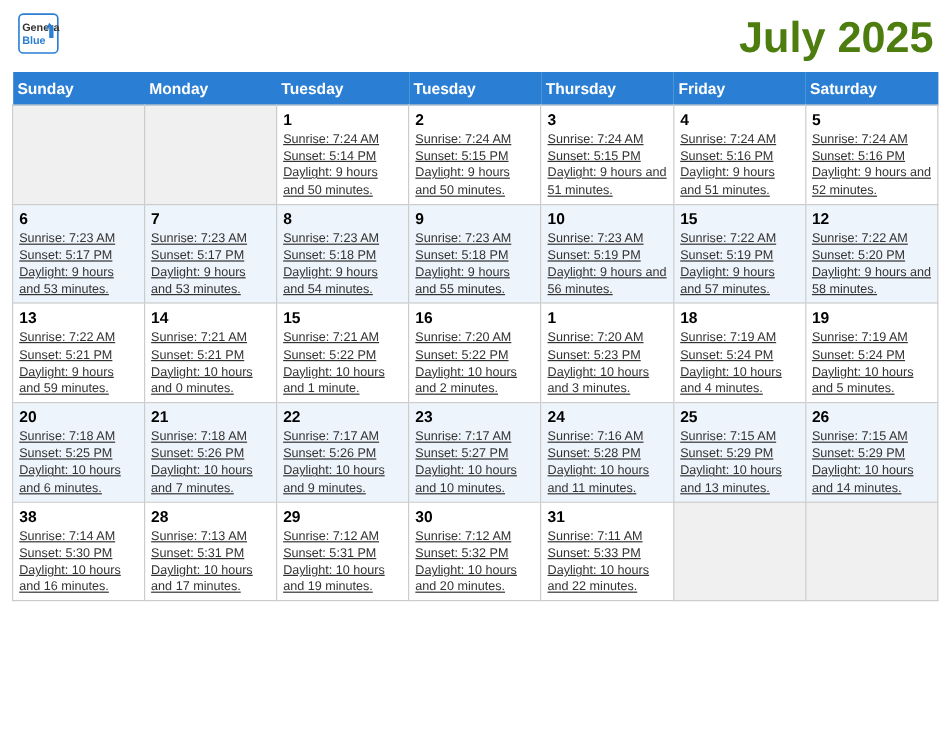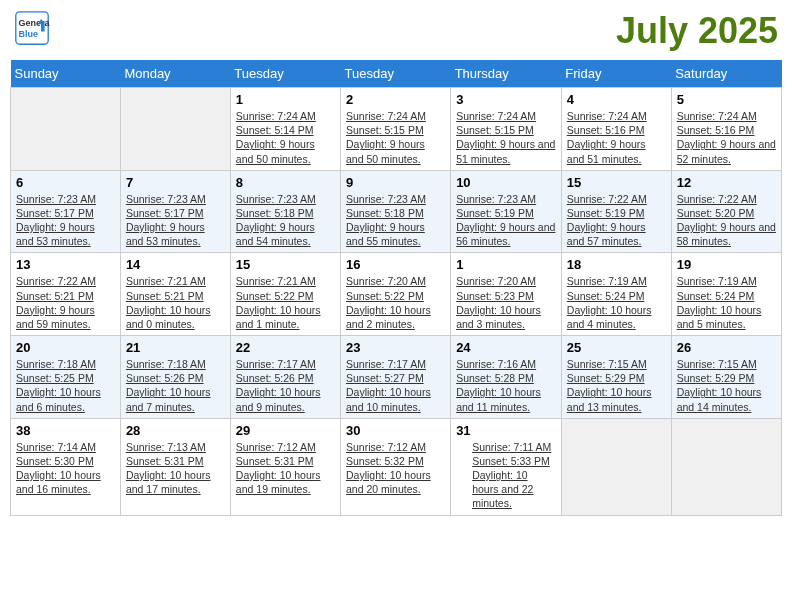--- a/index.html
+++ b/index.html
@@ -42,21 +42,21 @@
       width: 100%;
       border-collapse: collapse;
       font-size: 11px;
     }
     thead tr th {
       background-color: #2a7fd4;
       color: #fff;
       padding: 6px 4px;
       text-align: left;
       font-size: 13px;
-      font-weight: normal;
+      font-weight: bold;
     }
     tbody tr td {
       border: 1px solid #ccc;
       vertical-align: top;
       padding: 4px 5px;
       height: 80px;
       width: 113px;
     }
     tbody tr td.empty {
       background: #f9f9f9;
@@ -299,21 +299,21 @@
 Daylight: 10 hours and 19 minutes.</div>
         </td>
         <td>
           <span class="day-number">30</span>
           <div class="day-info" style="white-space: pre-line;">Sunrise: 7:12 AM
 Sunset: 5:32 PM
 Daylight: 10 hours and 20 minutes.</div>
         </td>
         <td>
           <span class="day-number">31</span>
-          <div class="day-info" style="white-space: pre-line; margin-left: 16px;">Sunrise: 7:11 AM
+          <div class="day-info" style="white-space: pre-line;">Sunrise: 7:11 AM
 Sunset: 5:33 PM
 Daylight: 10 hours and 22 minutes.</div>
         </td>
         <td class="empty"></td>
         <td class="empty"></td>
       </tr>
     </tbody>
 </table>
 
 </body></html>

